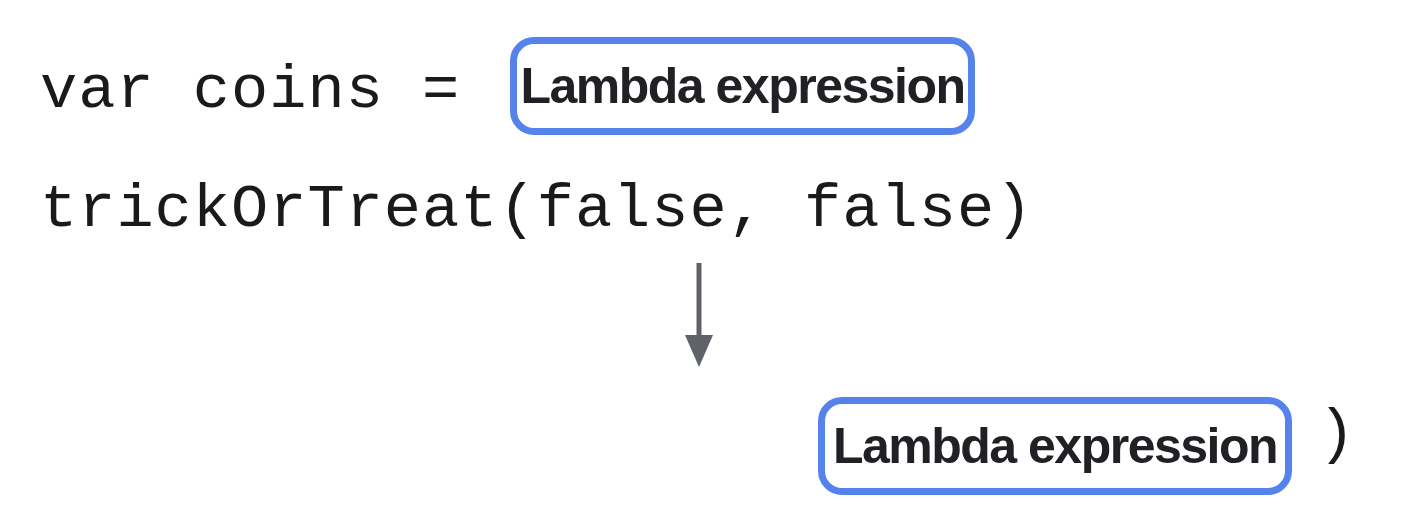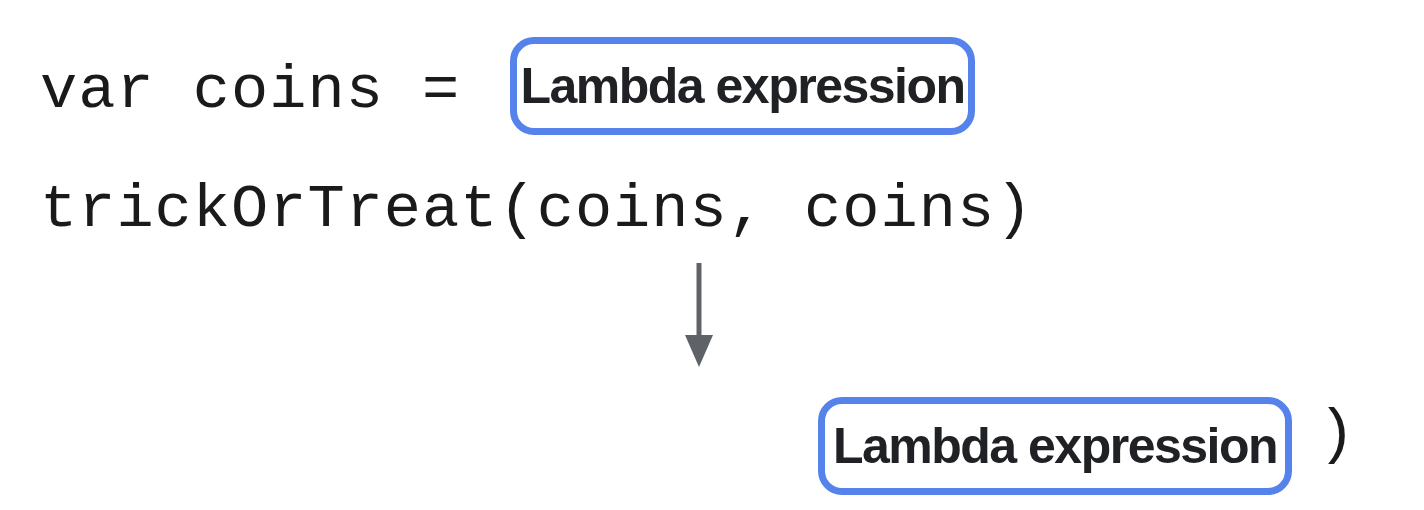--- a/index.html
+++ b/index.html
@@ -63,21 +63,21 @@
 <body>
 
 <div class="canvas">
 
   <span class="code code-line1">var coins =</span>
 
   <div class="pill pill-top">
     <span class="pill-label">Lambda expression</span>
   </div>
 
-  <span class="code code-line2">trickOrTreat(coins, coins)</span>
+  <span class="code code-line2">trickOrTreat(false, false)</span>
 
   <div class="arrow-wrap">
     <svg width="28" height="104" viewBox="0 0 28 104" aria-hidden="true">
       <line x1="14" y1="0" x2="14" y2="74" stroke="currentColor" stroke-width="5"></line>
       <path d="M0 72 L28 72 L14 104 Z" fill="currentColor"></path>
     </svg>
   </div>
 
 
   <div class="pill pill-bottom">

